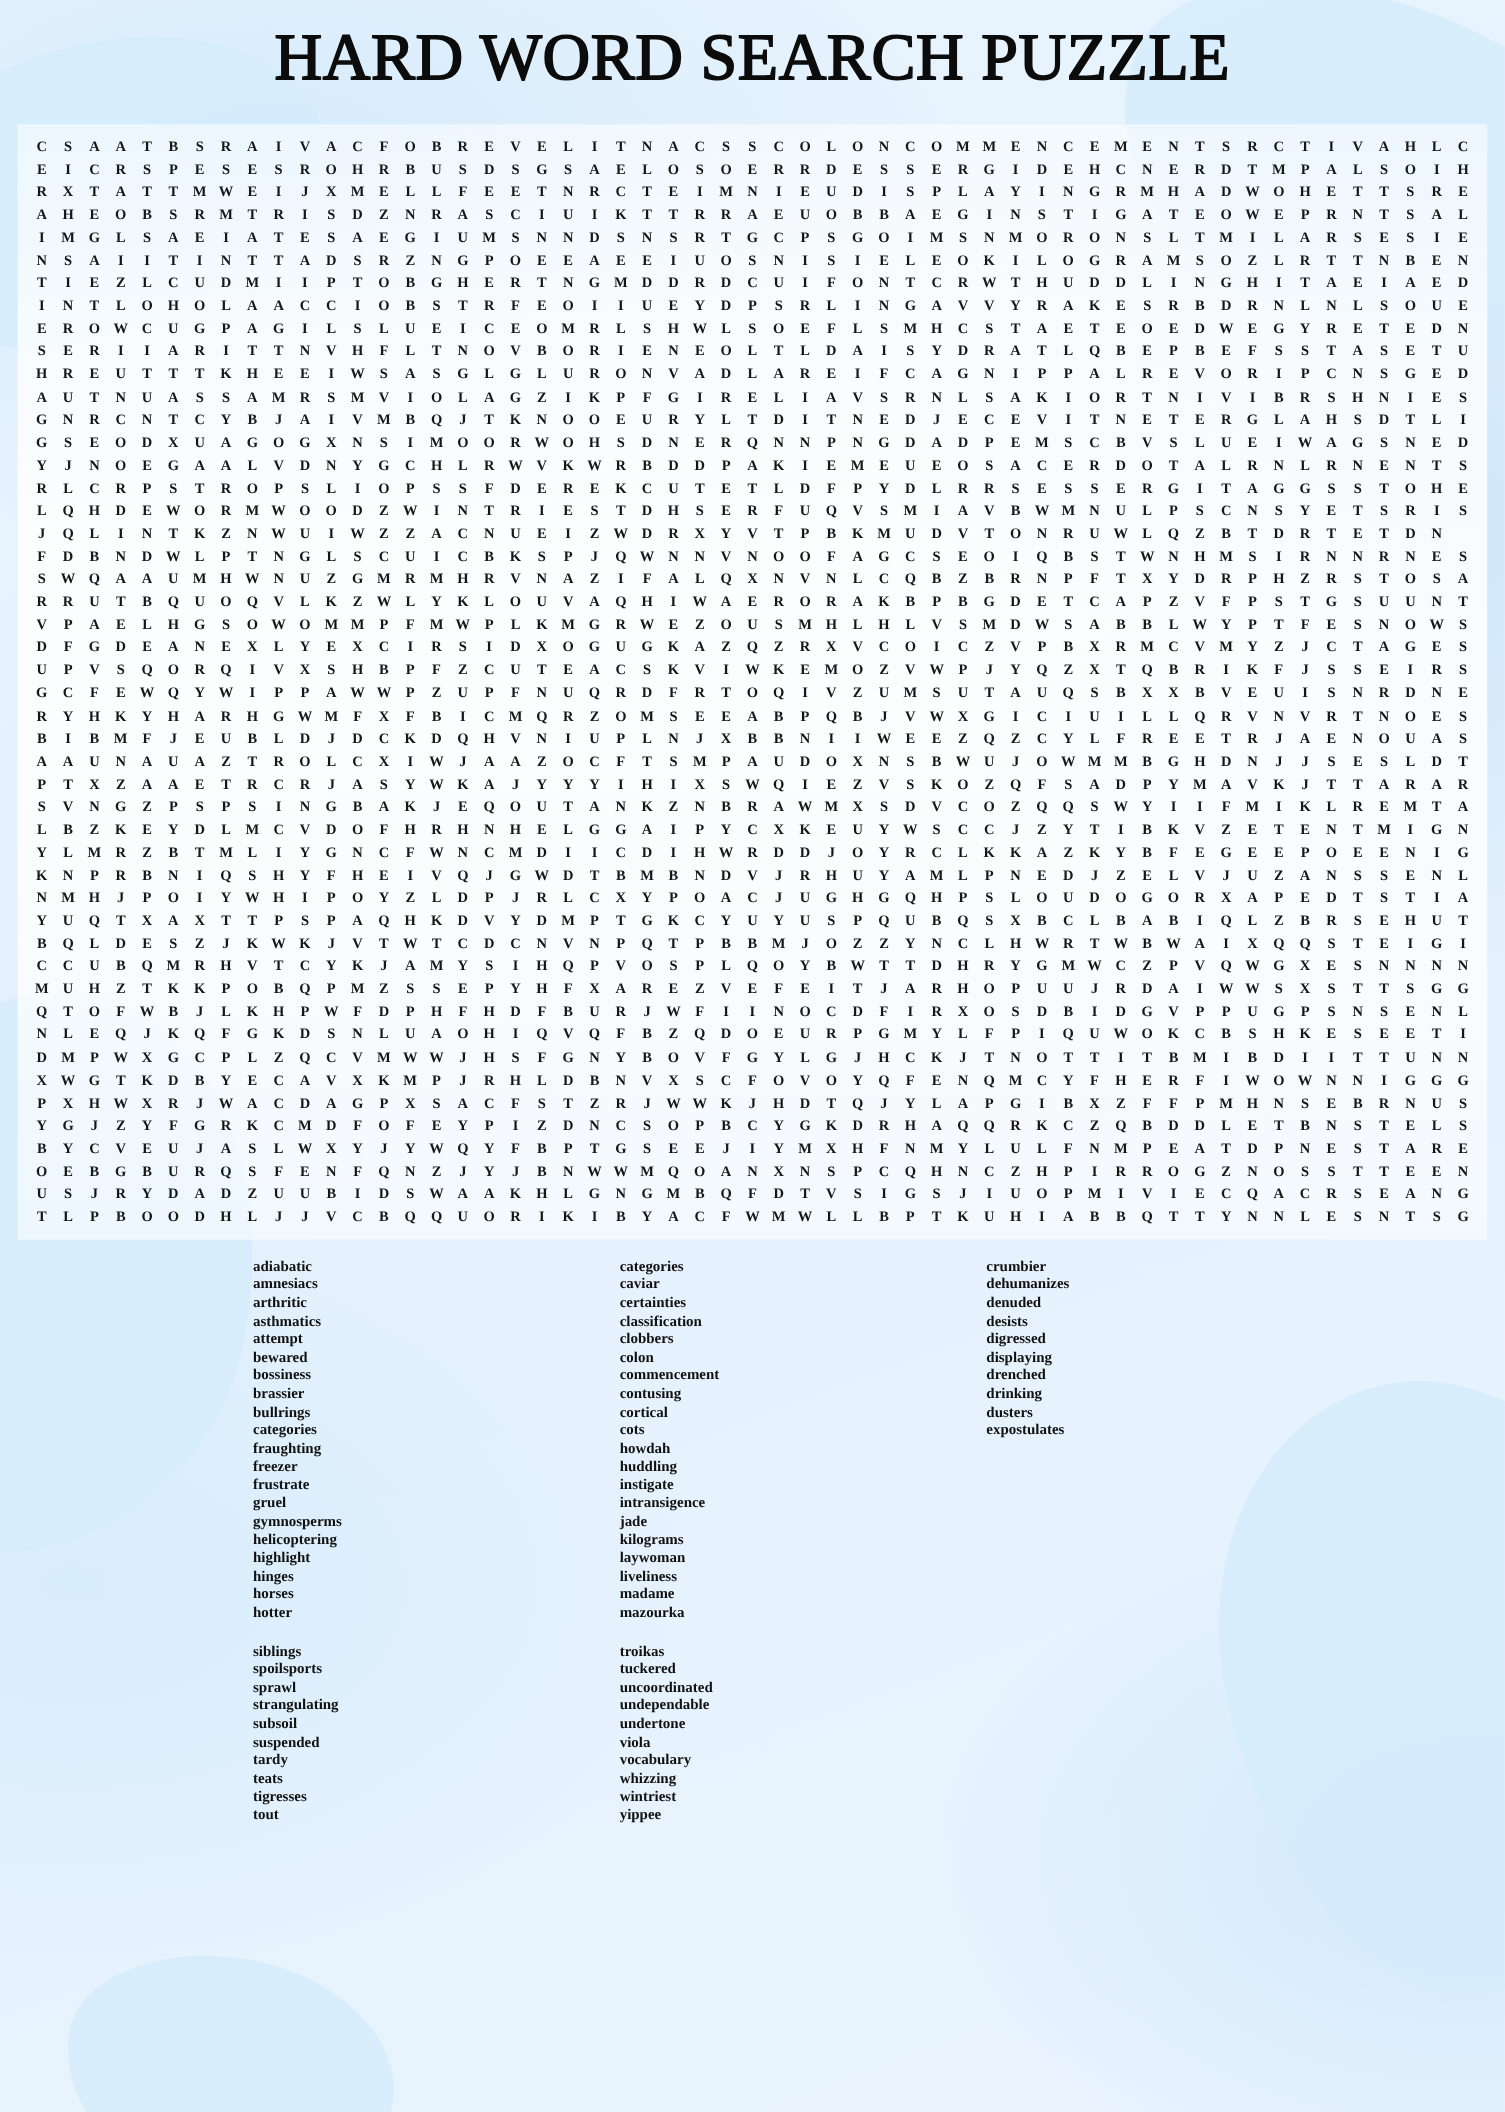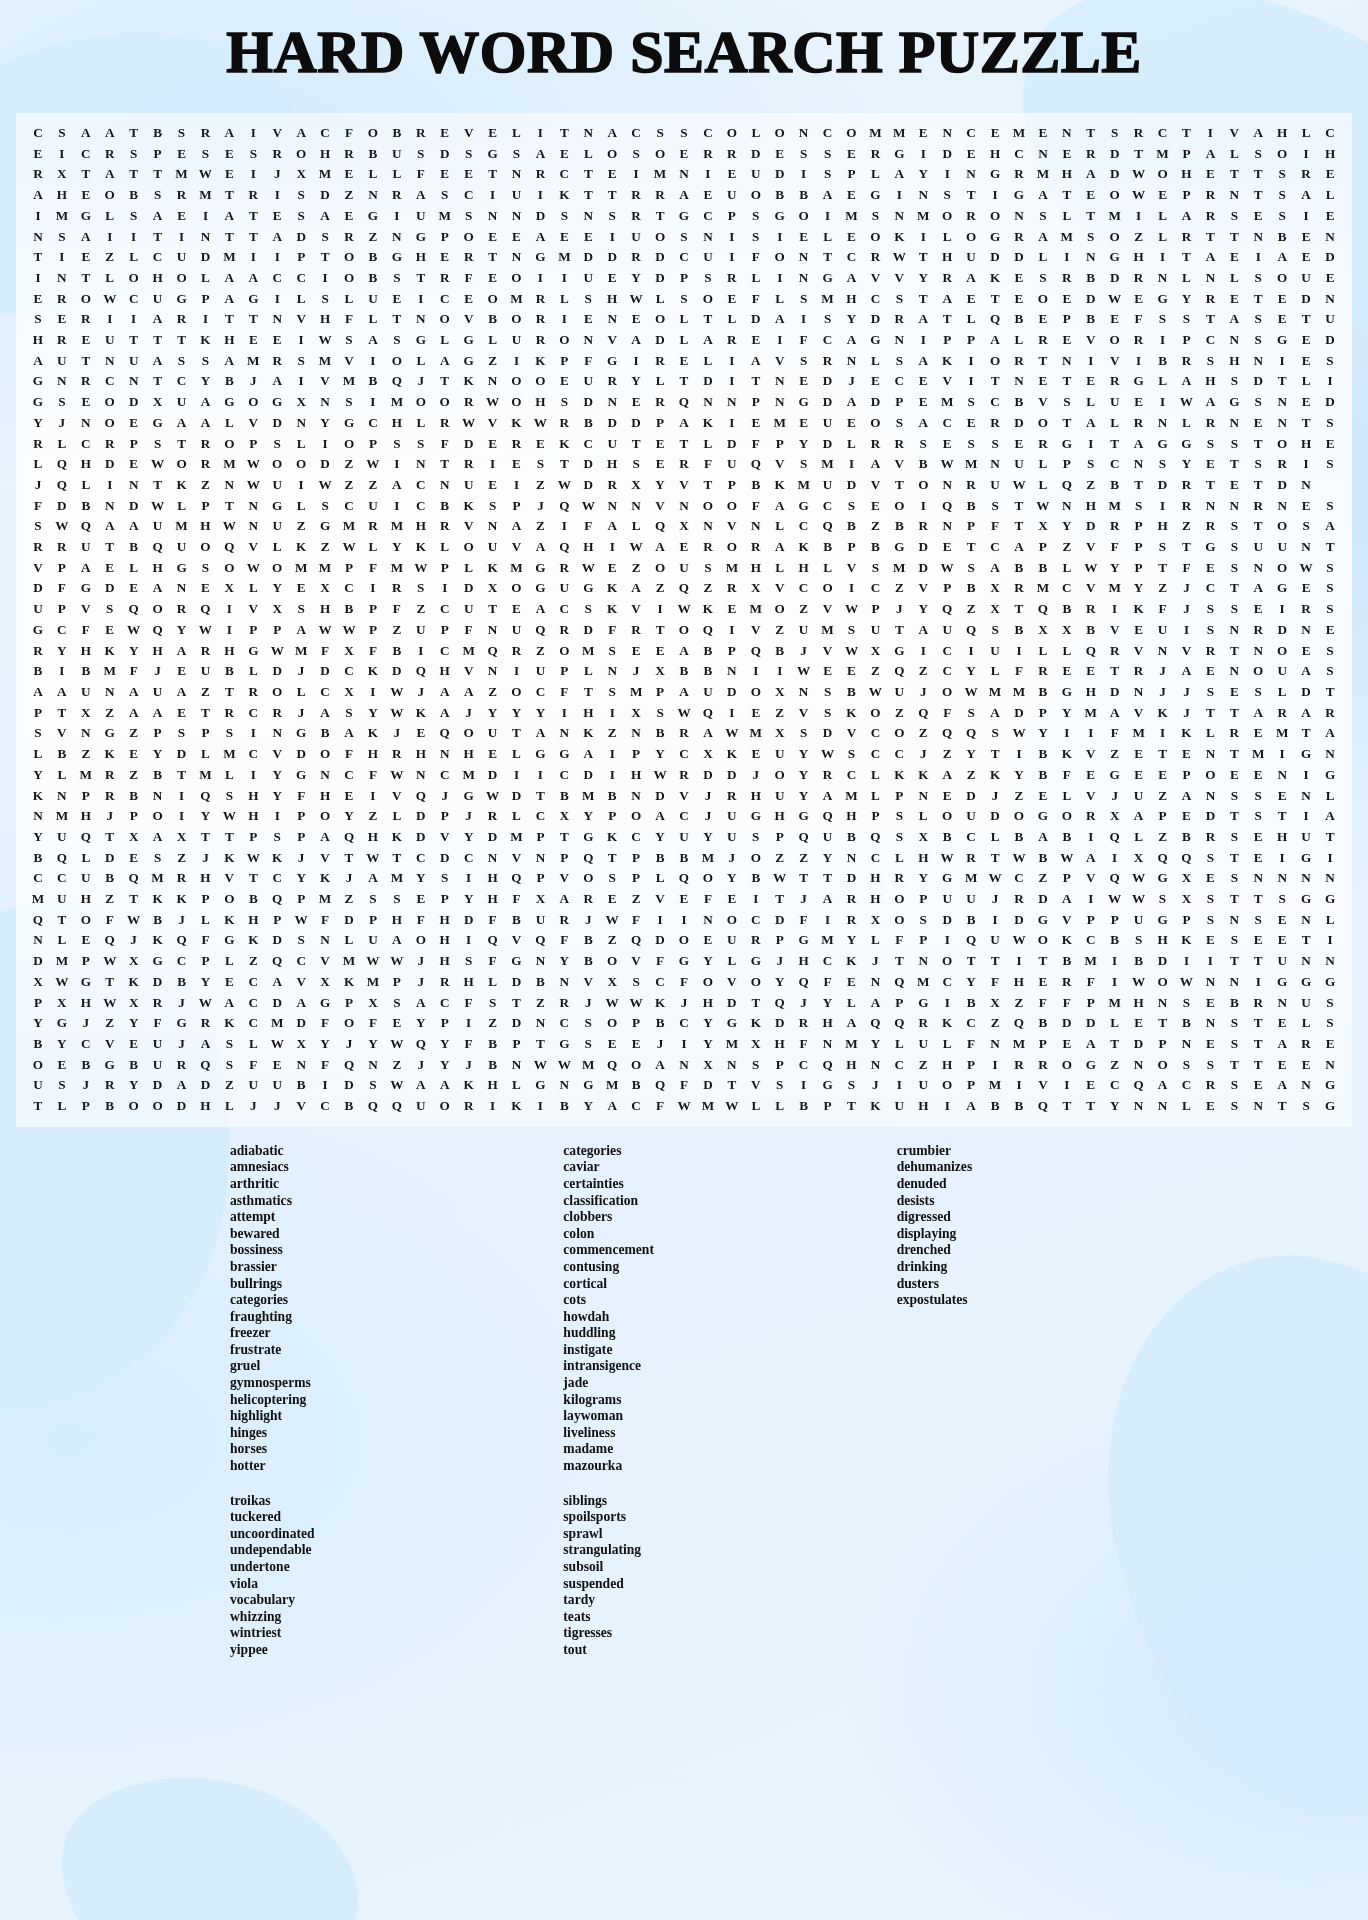--- a/index.html
+++ b/index.html
@@ -34,21 +34,21 @@
   .d1 { width: 420px; height: 260px; left: -120px; top: 40px; transform: rotate(-18deg); }
   .d2 { width: 520px; height: 300px; right: -160px; top: 10px; transform: rotate(22deg); }
   .d3 { width: 380px; height: 520px; left: -150px; top: 900px; transform: rotate(12deg); }
   .d4 { width: 420px; height: 560px; right: -170px; top: 1250px; transform: rotate(-14deg); }
   .d5 { width: 300px; height: 200px; left: 60px; bottom: -60px; transform: rotate(8deg); }
 
   .title {
     position: relative;
     text-align: center;
     font-family: "Liberation Serif", serif;
-    font-weight: bold;
+    font-weight: normal;
     font-size: 60px;
     letter-spacing: 0.5px;
     color: #0c0c0c;
     padding-top: 18px;
     margin: 0;
     -webkit-text-stroke: 1.6px #0c0c0c;
   }
 
   .grid-wrap {
     position: relative;
@@ -2811,37 +2811,37 @@
         <div>jade</div>
         <div>kilograms</div>
         <div>laywoman</div>
         <div>liveliness</div>
         <div>madame</div>
         <div>mazourka</div>
       </div>
     </div>
   <div class="wordblock block2" id="wordblock2">
       <div class="wordcol">
+        <div>siblings</div>
+        <div>spoilsports</div>
+        <div>sprawl</div>
+        <div>strangulating</div>
+        <div>subsoil</div>
+        <div>suspended</div>
+        <div>tardy</div>
+        <div>teats</div>
+        <div>tigresses</div>
+        <div>tout</div>
+      </div>
+      <div class="wordcol">
         <div>troikas</div>
         <div>tuckered</div>
         <div>uncoordinated</div>
         <div>undependable</div>
         <div>undertone</div>
         <div>viola</div>
         <div>vocabulary</div>
         <div>whizzing</div>
         <div>wintriest</div>
         <div>yippee</div>
       </div>
-      <div class="wordcol">
-        <div>siblings</div>
-        <div>spoilsports</div>
-        <div>sprawl</div>
-        <div>strangulating</div>
-        <div>subsoil</div>
-        <div>suspended</div>
-        <div>tardy</div>
-        <div>teats</div>
-        <div>tigresses</div>
-        <div>tout</div>
-      </div>
     </div>
 </div>
 
 </body></html>

